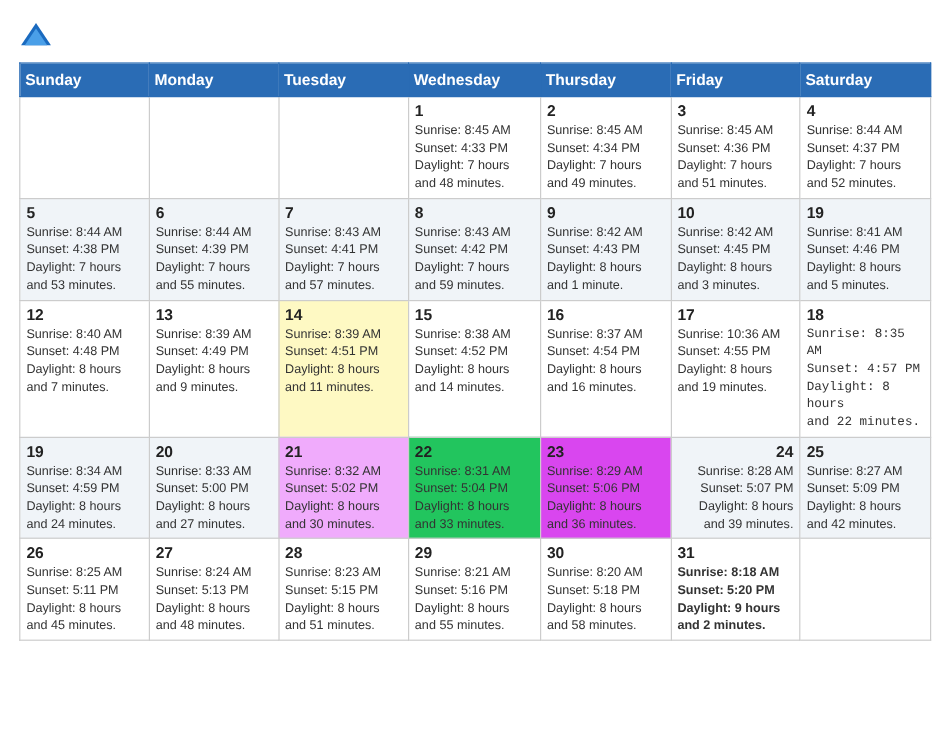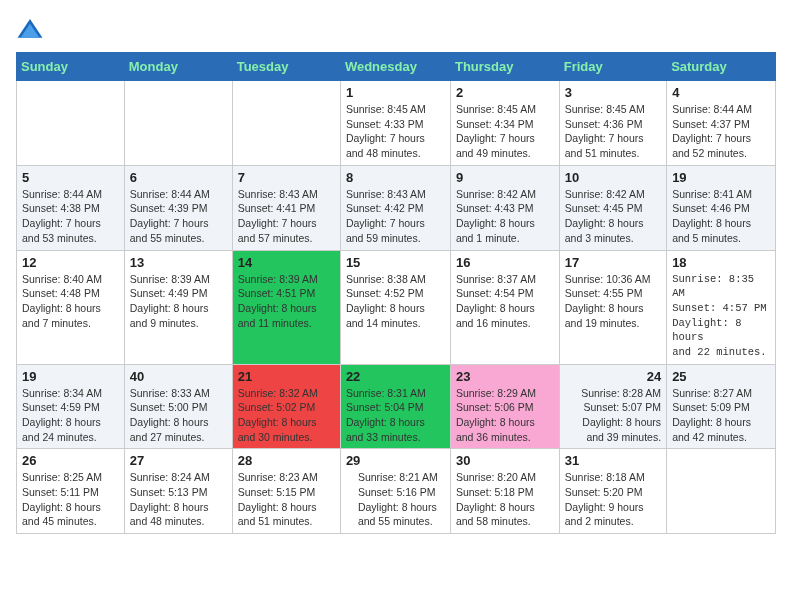--- a/index.html
+++ b/index.html
@@ -45,21 +45,21 @@
       font-size: 16px;
       color: #333;
     }
     table {
       width: 100%;
       border-collapse: collapse;
       border: 1px solid #ccc;
     }
     thead tr th {
       background: #2a6cb5;
-      color: #86efac;
+      color: #ffffff;
       font-size: 13px;
       font-weight: bold;
       padding: 6px 4px;
       text-align: left;
       border: 1px solid #2a6cb5;
     }
     tbody tr td {
       vertical-align: top;
       border: 1px solid #ccc;
       padding: 4px 5px;
@@ -215,21 +215,21 @@
 Daylight: 8 hours
 and 7 minutes.</div>
         </td>
         <td style="background: rgb(255, 255, 255);">
           <span class="day-number">13</span>
           <div class="day-info" style="white-space: pre-line;">Sunrise: 8:39 AM
 Sunset: 4:49 PM
 Daylight: 8 hours
 and 9 minutes.</div>
         </td>
-        <td style="background: #22c55e;">
+        <td style="background: #fef9c3;">
           <span class="day-number">14</span>
           <div class="day-info" style="white-space: pre-line;">Sunrise: 8:39 AM
 Sunset: 4:51 PM
 Daylight: 8 hours
 and 11 minutes.</div>
         </td>
         <td style="background: rgb(255, 255, 255);">
           <span class="day-number">15</span>
           <div class="day-info" style="white-space: pre-line;">Sunrise: 8:38 AM
 Sunset: 4:52 PM
@@ -260,41 +260,41 @@
       </tr>
       <tr>
         <td style="background: rgb(240, 244, 248);">
           <span class="day-number">19</span>
           <div class="day-info" style="white-space: pre-line;">Sunrise: 8:34 AM
 Sunset: 4:59 PM
 Daylight: 8 hours
 and 24 minutes.</div>
         </td>
         <td style="background: rgb(240, 244, 248);">
-          <span class="day-number">40</span>
+          <span class="day-number">20</span>
           <div class="day-info" style="white-space: pre-line;">Sunrise: 8:33 AM
 Sunset: 5:00 PM
 Daylight: 8 hours
 and 27 minutes.</div>
         </td>
-        <td style="background: #ef4444;">
+        <td style="background: #f0abfc;">
           <span class="day-number">21</span>
           <div class="day-info" style="white-space: pre-line;">Sunrise: 8:32 AM
 Sunset: 5:02 PM
 Daylight: 8 hours
 and 30 minutes.</div>
         </td>
         <td style="background: #22c55e;">
           <span class="day-number">22</span>
           <div class="day-info" style="white-space: pre-line;">Sunrise: 8:31 AM
 Sunset: 5:04 PM
 Daylight: 8 hours
 and 33 minutes.</div>
         </td>
-        <td style="background: #f9a8d4;">
+        <td style="background: #d946ef;">
           <span class="day-number">23</span>
           <div class="day-info" style="white-space: pre-line;">Sunrise: 8:29 AM
 Sunset: 5:06 PM
 Daylight: 8 hours
 and 36 minutes.</div>
         </td>
         <td style="background: rgb(240, 244, 248); text-align: right;">
           <span class="day-number">24</span>
           <div class="day-info" style="white-space: pre-line;">Sunrise: 8:28 AM
 Sunset: 5:07 PM
@@ -326,35 +326,35 @@
         </td>
         <td style="background: rgb(255, 255, 255);">
           <span class="day-number">28</span>
           <div class="day-info" style="white-space: pre-line;">Sunrise: 8:23 AM
 Sunset: 5:15 PM
 Daylight: 8 hours
 and 51 minutes.</div>
         </td>
         <td style="background: rgb(255, 255, 255);">
           <span class="day-number">29</span>
-          <div class="day-info" style="white-space: pre-line; margin-left: 12px;">Sunrise: 8:21 AM
+          <div class="day-info" style="white-space: pre-line;">Sunrise: 8:21 AM
 Sunset: 5:16 PM
 Daylight: 8 hours
 and 55 minutes.</div>
         </td>
         <td style="background: rgb(255, 255, 255);">
           <span class="day-number">30</span>
           <div class="day-info" style="white-space: pre-line;">Sunrise: 8:20 AM
 Sunset: 5:18 PM
 Daylight: 8 hours
 and 58 minutes.</div>
         </td>
         <td style="background: rgb(255, 255, 255);">
           <span class="day-number">31</span>
-          <div class="day-info" style="white-space: pre-line;">Sunrise: 8:18 AM
+          <div class="day-info" style="white-space: pre-line; font-weight: bold;">Sunrise: 8:18 AM
 Sunset: 5:20 PM
 Daylight: 9 hours
 and 2 minutes.</div>
         </td>
         <td class="empty" style="background: rgb(255, 255, 255);"></td>
       </tr>
     </tbody>
 </table>
 
 </body></html>

